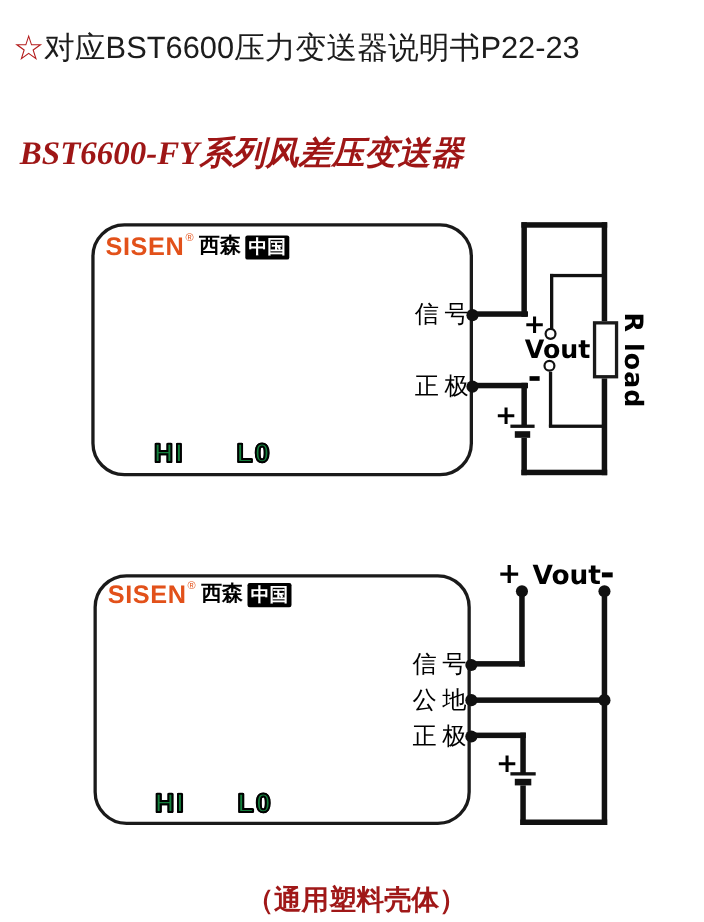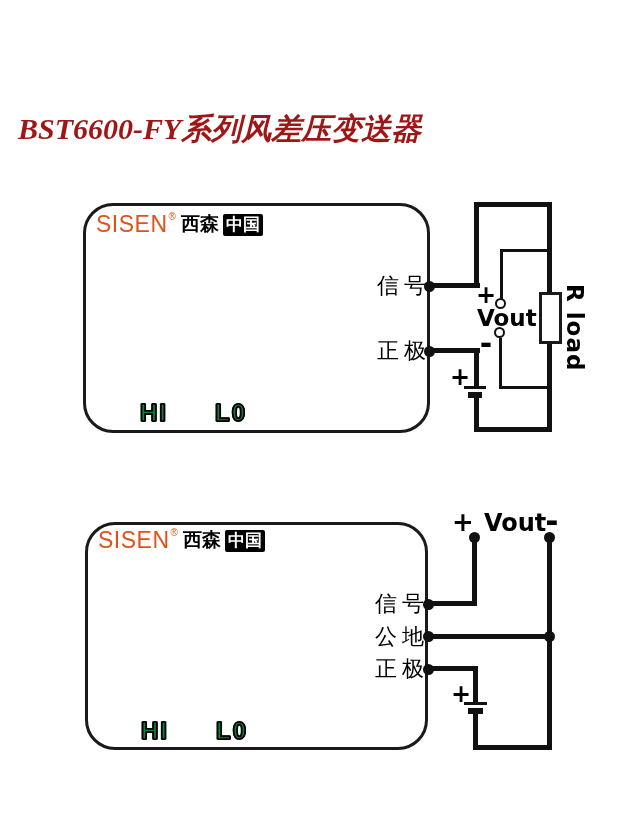--- a/index.html
+++ b/index.html
@@ -19,33 +19,36 @@
   .vout{font-weight:bold;font-size:23px;color:#000;line-height:1;font-family:"DejaVu Sans",sans-serif;}
   .vtext{writing-mode:vertical-rl;text-orientation:mixed;font-weight:bold;font-size:23px;color:#000;
        font-family:"DejaVu Sans",sans-serif;letter-spacing:1px;}
   .note{font-size:28px;color:#1c1c1c;line-height:34px;white-space:nowrap;}
   .note .star{color:#b41c1c;}
   .title{font-family:"Liberation Serif",serif;font-style:italic;font-weight:bold;
        font-size:30px;color:#9e1616;line-height:34px;white-space:nowrap;}
   .caption{font-family:"Liberation Serif",serif;font-weight:bold;font-size:25px;color:#a01818;
        line-height:30px;white-space:nowrap;}
   .logo{position:absolute;display:flex;align-items:flex-start;white-space:nowrap;}
-  .logo .brand{color:#e2511a;font-weight:400;font-size:23px;line-height:24px;letter-spacing:0.5px;}
+  .logo .brand{color:#e2511a;font-weight:700;font-size:23px;line-height:24px;letter-spacing:0.5px;}
   .logo .reg{color:#e2511a;font-size:10px;line-height:10px;margin-left:1px;}
   .logo .cnname{color:#000;font-weight:bold;font-size:19px;line-height:24px;margin-left:5px;}
   .logo .badge{background:#000;color:#fff;font-weight:bold;font-size:17px;line-height:20px;
        padding:1px 3px;margin-left:4px;margin-top:2px;border-radius:2px;}
 </style>
 </head>
 <body>
 
 <div id="page">
 
+  <div class="abs note" style="left:12px;top:27px;">
+    <span class="star">☆</span><span>对应BST6600压力变送器说明书P22-23</span>
+  </div>
 
-  <div class="abs title" style="left:18px;top:112px;">BST6600-FY系列风差压变送器</div>
+  <div class="abs title" style="left:18px;top:123px;">BST6600-FY系列风差压变送器</div>
 
   <div>
 
     <div class="tbox" style="left:83px;top:203px;width:341px;height:224px;"></div>
 
     <div class="logo" style="left:96px;top:212px;">
       <span class="brand">SISEN</span>
       <span class="reg">®</span>
       <span class="cnname">西森</span>
       <span class="badge">中国</span>
@@ -128,14 +131,15 @@
     <div class="wire" style="left:473px;top:714px;width:5px;height:36px;"></div>
     <div class="wire" style="left:473px;top:745px;width:79px;height:5px;"></div>
 
     <div>
       <div class="wire" style="left:464px;top:702px;width:23px;height:3px;"></div>
       <div class="wire" style="left:468px;top:708px;width:15px;height:6px;"></div>
       <div class="abs sign" style="left:451px;top:682px;width:20px;font-size:24px;">+</div>
     </div>
   </div>
 
+  <div class="abs caption" style="left:224px;top:804px;">（通用塑料壳体）</div>
 
 </div>
 
 </body></html>

